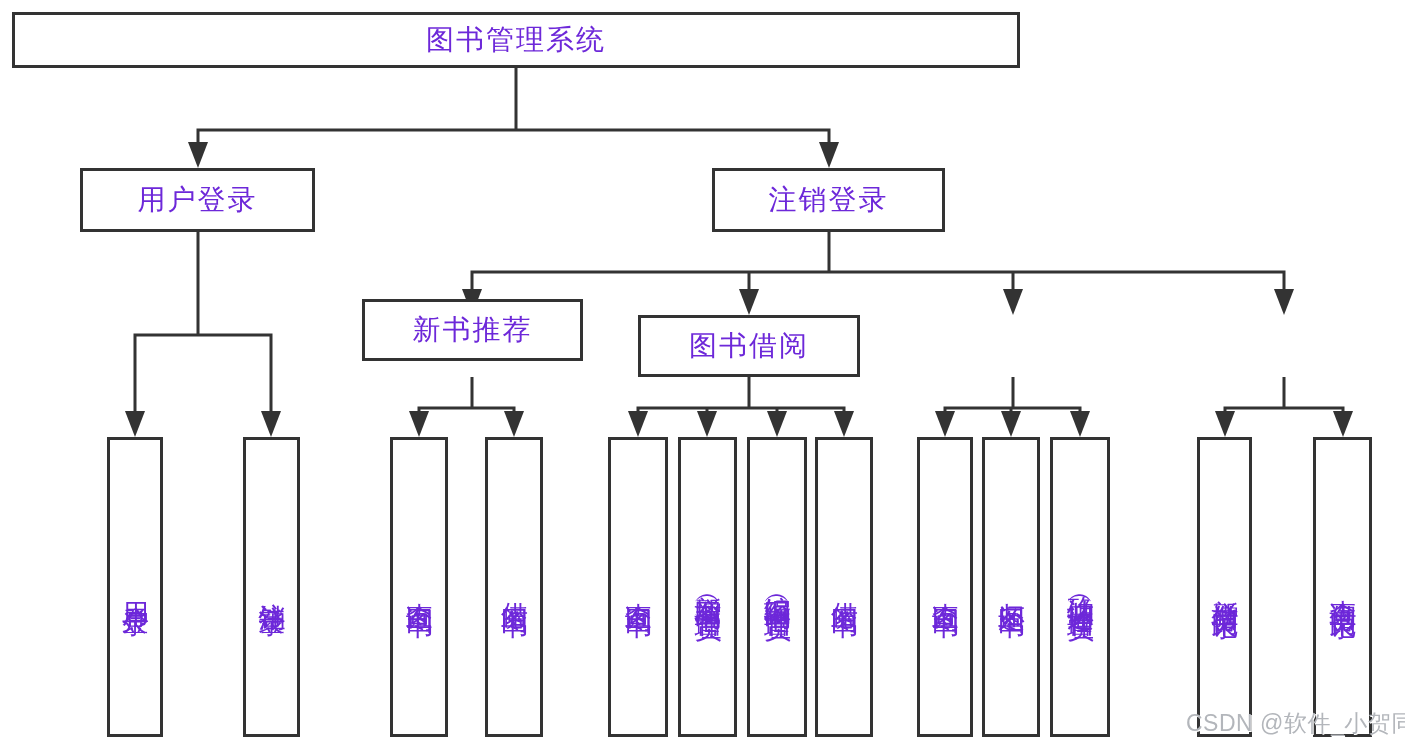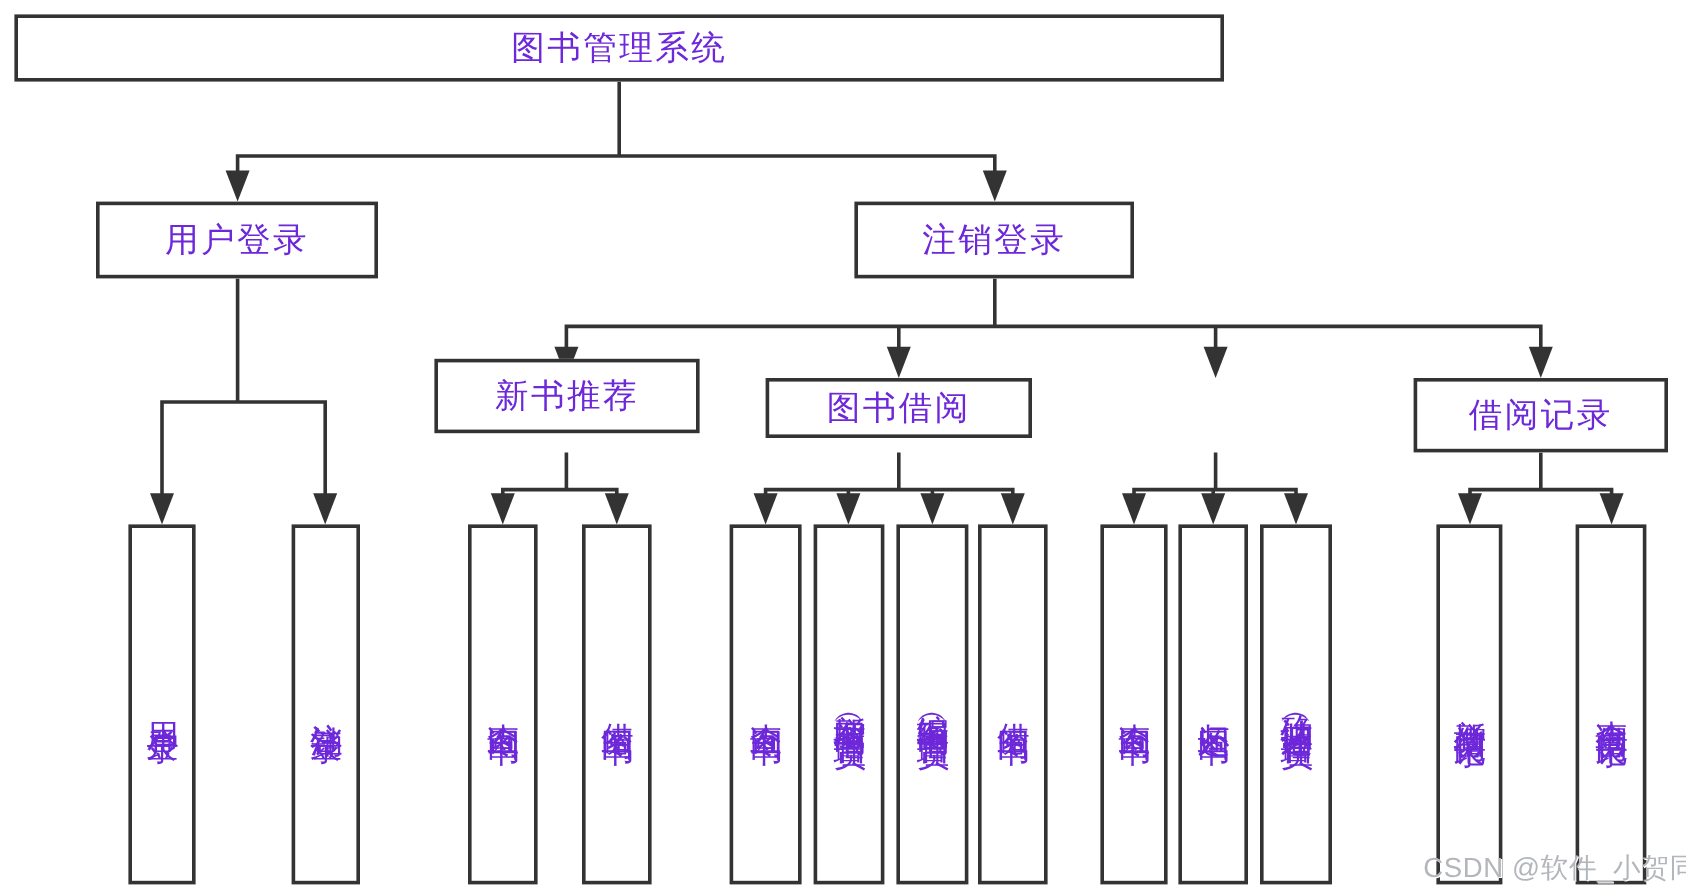--- a/index.html
+++ b/index.html
@@ -49,21 +49,21 @@
     white-space: normal;
   }
 
   
   .n-root { left: 12px; top: 12px; width: 1008px; height: 56px; }
   
   .n-userlogin { left: 80px;  top: 168px; width: 235px; height: 64px; }
   .n-bookmgmt  { left: 712px; top: 168px; width: 233px; height: 64px; }
   
   .n-nbr { left: 362px;  top: 299px; width: 221px; height: 62px; }
-  .n-bb  { left: 638px;  top: 315px; width: 222px; height: 50px; }
+  .n-bb  { left: 638px;  top: 315px; width: 222px; height: 62px; }
   .n-cb  { left: 903px;  top: 315px; width: 220px; height: 62px; }
   .n-br  { left: 1178px; top: 315px; width: 212px; height: 62px; }
   
   .vnode { top: 437px; height: 300px; }
   .n-login     { left: 107px;  width: 56px; }
   .n-logout    { left: 243px;  width: 57px; }
   .n-nbr-q     { left: 390px;  width: 58px; }
   .n-nbr-b     { left: 485px;  width: 58px; }
   .n-bb-q      { left: 608px;  width: 60px; }
   .n-bb-add    { left: 678px;  width: 59px; }
@@ -138,23 +138,20 @@
   <div class="node hnode n-bookmgmt">
     <span class="lbl">注销登录</span>
   </div>
 
   <div class="node hnode n-nbr">
     <span class="lbl">新书推荐</span>
   </div>
   <div class="node hnode n-bb">
     <span class="lbl">图书借阅</span>
   </div>
-  <div class="node hnode n-br">
-    <span class="lbl">借阅记录</span>
-  </div>
 
   <div class="node vnode n-login">
     <span class="lbl">用户登录</span>
   </div>
   <div class="node vnode n-logout">
     <span class="lbl">注销登录</span>
   </div>
 
   <div class="node vnode n-nbr-q">
     <span class="lbl">查询图书</span>

